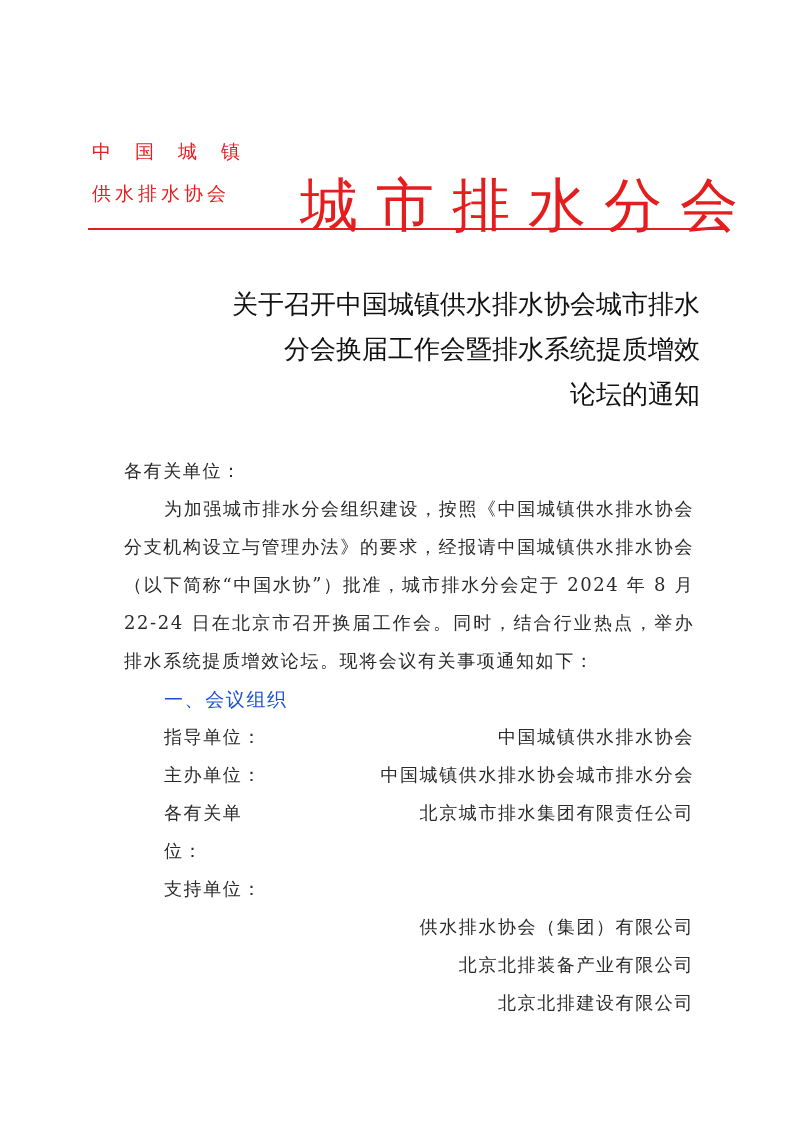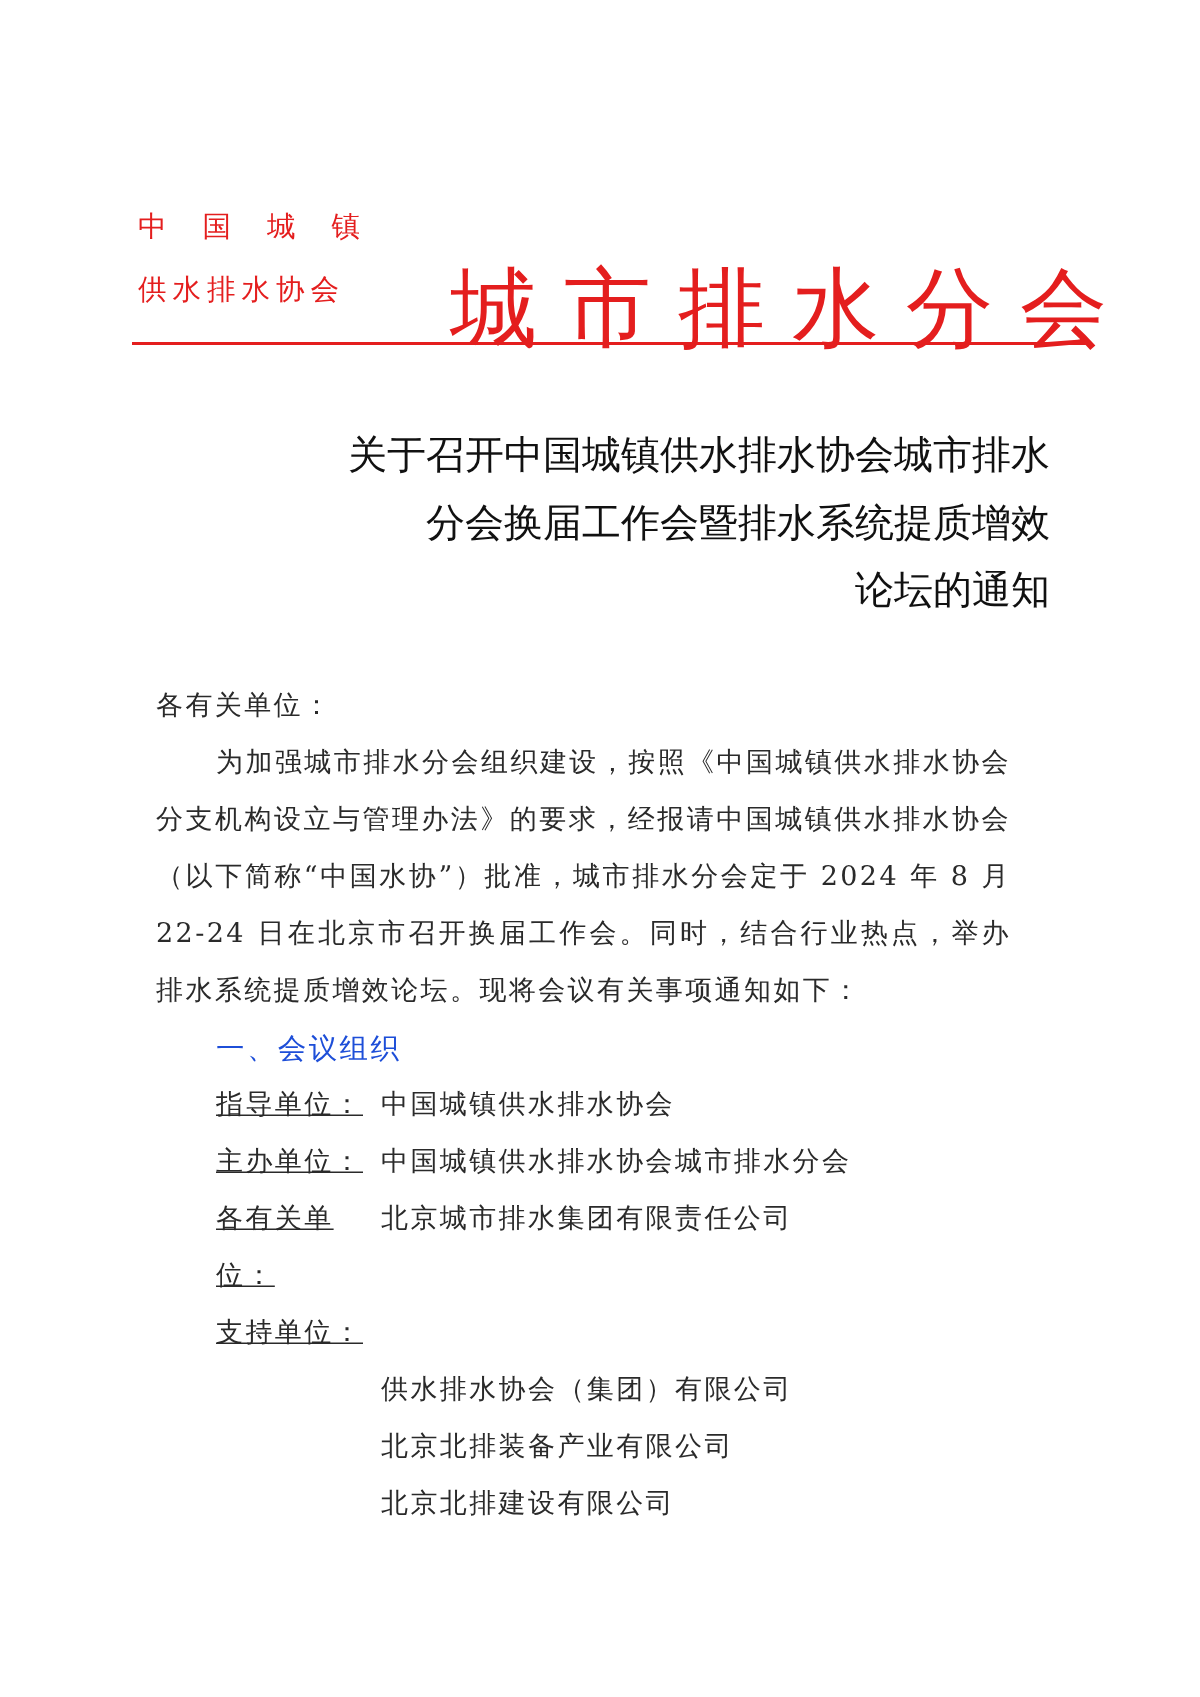--- a/index.html
+++ b/index.html
@@ -3,26 +3,26 @@
   <meta charset="utf-8">
   <style>
     html, body { margin: 0; padding: 0; background: #ffffff; }
     body { width: 800px; height: 1131px; position: relative; overflow: hidden; font-family: "DejaVu Serif", serif; color: #222; }
     .header-small { position: absolute; left: 92px; top: 130px; color: #e41e1e; font-family: "DejaVu Sans", sans-serif; font-size: 19px; line-height: 42px; }
     .header-small .row1 { letter-spacing: 24px; }
     .header-small .row2 { letter-spacing: 4px; }
     .header-big { position: absolute; left: 300px; top: 130px; color: #e41e1e; font-family: Liberation Serif, serif; font-size: 58px; letter-spacing: 18px; line-height: 80px; margin-top: 36px; }
     .red-rule { position: absolute; left: 88px; top: 228px; width: 638px; height: 2px; background: #e41e1e; }
     .title { position: absolute; left: 100px; top: 282px; width: 600px; text-align: right; font-family: "DejaVu Sans", sans-serif; font-size: 26px; line-height: 45px; color: #111; }
-    .body { position: absolute; left: 104px; top: 452px; width: 570px; font-size: 18px; line-height: 38px; color: #2a2a2a; letter-spacing: 1.6px; }
+    .body { position: absolute; left: 124px; top: 452px; width: 570px; font-size: 18px; line-height: 38px; color: #2a2a2a; letter-spacing: 1.6px; }
     .para { text-indent: 40px; text-align: justify; }
     .section-h { font-family: "DejaVu Sans", sans-serif; font-size: 19px; padding-left: 40px; color: #1d4ed8; }
     .org-row { display: flex; padding-left: 40px; }
-    .org-label { width: 110px; flex: none; text-decoration: underline; }
-    .org-value { flex: 1; }
+    .org-label { width: 110px; flex: none; }
+    .org-value { flex: 1; text-align: right; }
   </style>
 </head>
 <body>
 
 <div class="header-small">
   <div class="row1">中国城镇</div>
   <div class="row2">供水排水协会</div>
 </div>
 <div class="header-big">城市排水分会</div>
 <div class="red-rule"></div>

